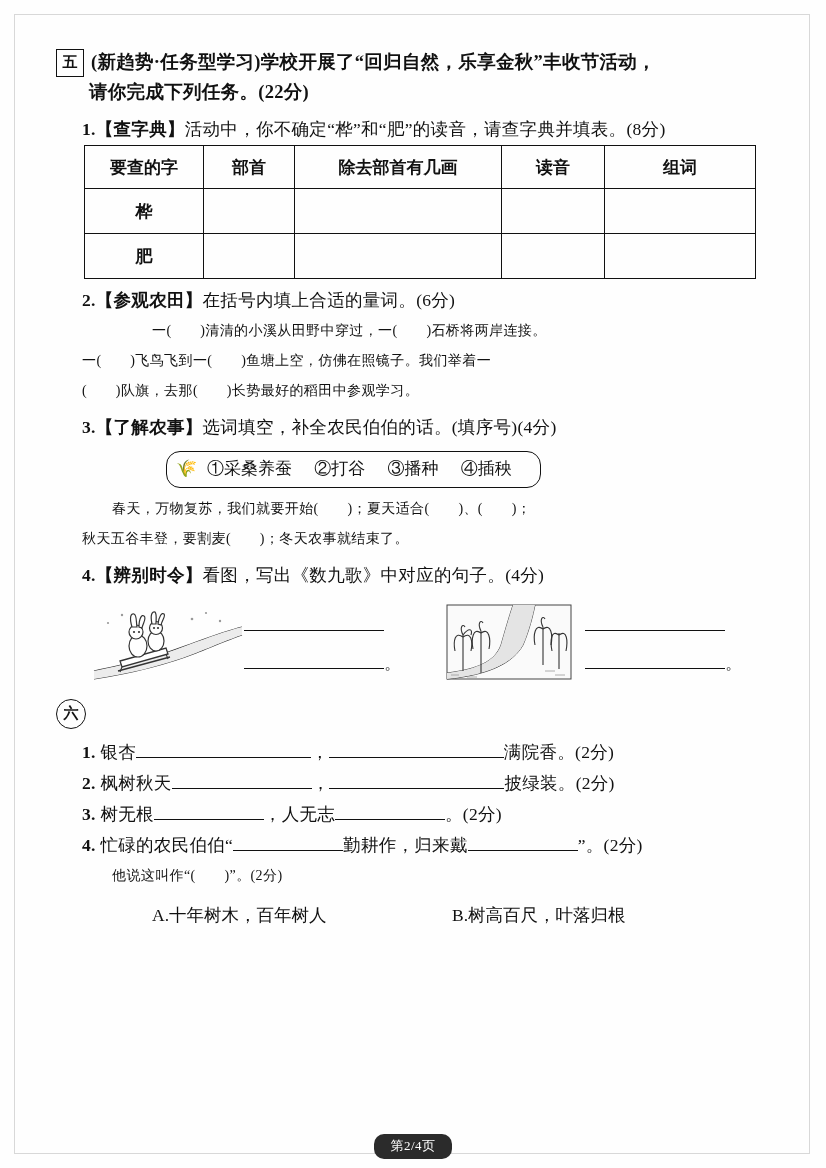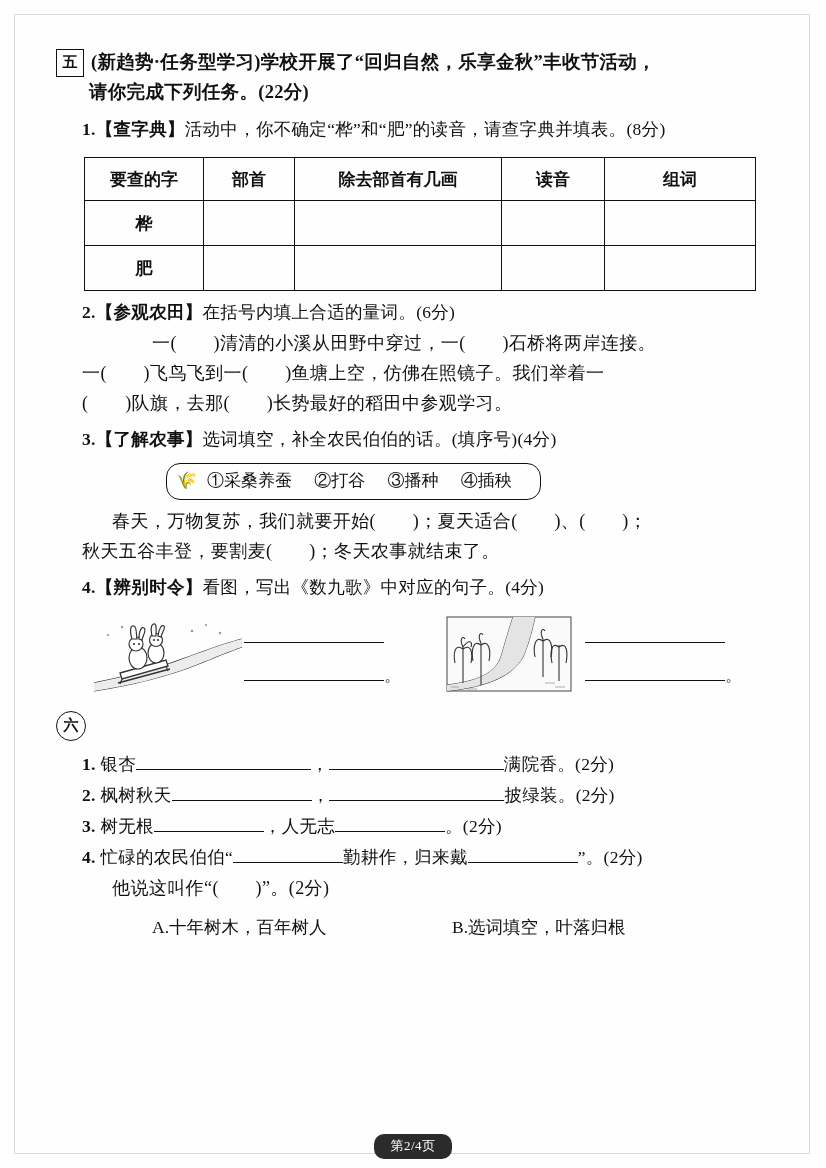--- a/index.html
+++ b/index.html
@@ -29,21 +29,21 @@
     border: 1px solid #d8d8d8;
     box-sizing: border-box;
   }
   .content {
     position: absolute;
     left: 56px;
     top: 46px;
     width: 716px;
   }
   .line {
-    font-size: 18px;
+    font-size: 14px;
     line-height: 30px;
     letter-spacing: 0.4px;
     white-space: nowrap;
   }
   .indent1 { padding-left: 26px; }
   .indent2 { padding-left: 56px; }
   .indent3 { padding-left: 96px; }
 
   
   .sec-head {
@@ -85,21 +85,21 @@
     font-size: 17.5px;
     line-height: 31px;
     letter-spacing: 0.3px;
   }
   .q .qnum { font-weight: bold; }
   .q .qtitle { font-weight: bold; }
 
   
   table.lookup {
     border-collapse: collapse;
-    margin: 12px 0 6px 28px;
+    margin: 0 0 6px 28px;
     width: 656px;
     table-layout: fixed;
   }
   table.lookup td {
     border: 1.4px solid #111;
     height: 40px;
     text-align: center;
     font-size: 17px;
     font-weight: bold;
   }
@@ -359,21 +359,21 @@
 
     <div class="q indent1">
       <span class="qnum">4.</span>
       <span>忙碌的农民伯伯“</span><span class="u w110"></span><span>勤耕作，归来戴</span><span class="u w110"></span><span>”。(2分)</span>
     </div>
 
     <div class="line indent2">他说这叫作“(　　)”。(2分)</div>
 
     <div class="choices" style="margin-top:8px;">
       <div class="ch1">A.十年树木，百年树人</div>
-      <div>B.选词填空，叶落归根</div>
+      <div>B.树高百尺，叶落归根</div>
     </div>
 
   </div>
 
   <div class="footer">
     <span class="pill">第2/4页</span>
   </div>
 </div>
 
 </body></html>

